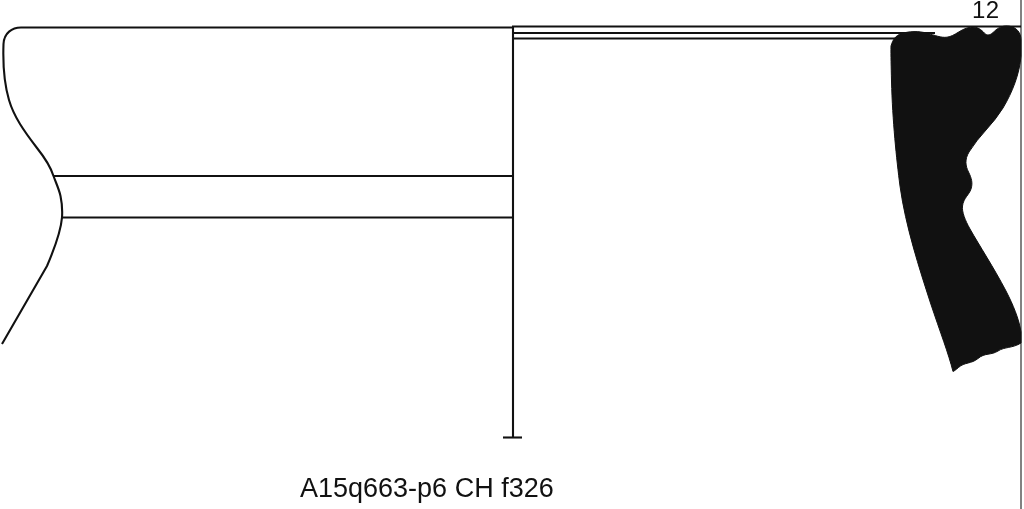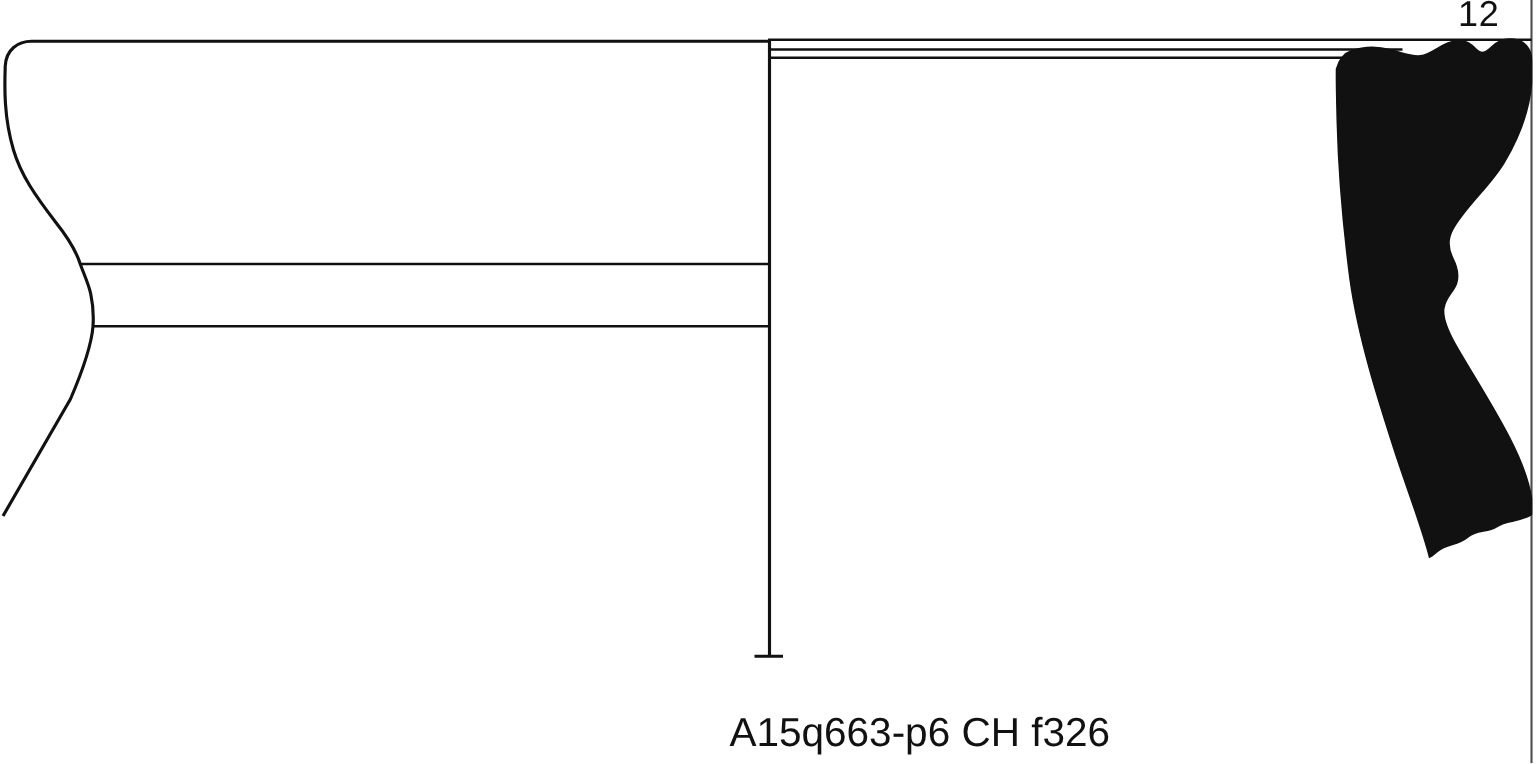--- a/index.html
+++ b/index.html
@@ -54,21 +54,21 @@
     line-height: 26px;
     color: var(--ink, #111111);
     text-align: left;
     letter-spacing: 0.5px;
   }
   .caption {
     position: absolute;
     left: 300px;
     top: 473px;
     width: 440px;
-    text-align: right;
+    text-align: left;
     font-size: 27px;
     line-height: 30px;
     color: var(--ink, #111111);
     white-space: nowrap;
   }
 </style>
 </head>
 <body>
 
 <div class="stage">

